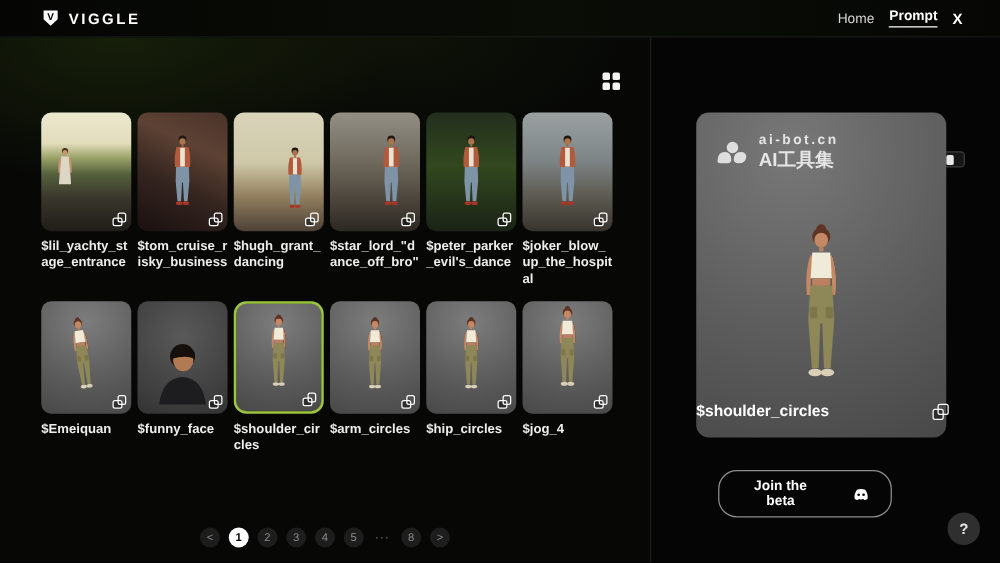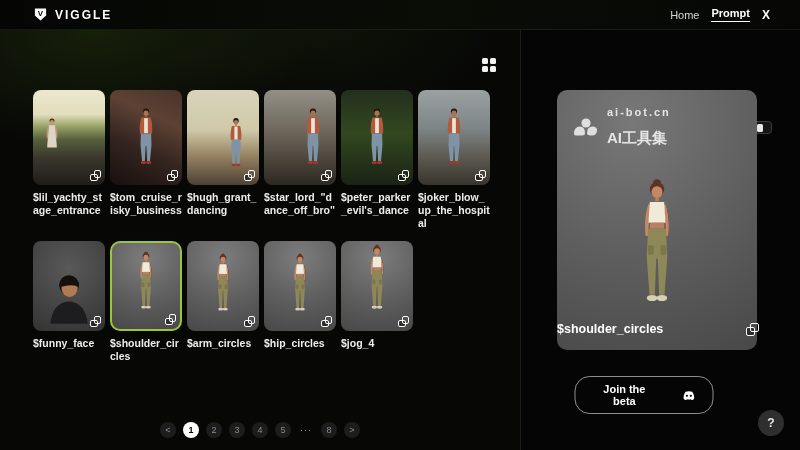--- a/index.html
+++ b/index.html
@@ -100,21 +100,21 @@
     border:1px solid #3c3c3c; border-radius:3.5px; cursor:pointer; }
   .toggle .knob { position:absolute; left:4px; top:1.5px; width:6px; height:8px;
     background:#e8e8e8; border-radius:1.5px; }
 
   .preview-card { position:absolute; top:60px; left:36px; width:200px; height:260px;
     border-radius:10px; overflow:hidden;
     background:radial-gradient(140% 115% at 38% 12%,#787878 0%,#5e5e5e 46%,#424242 100%);text-decoration:underline; }
   .watermark { position:absolute; top:16px; left:16px; display:flex; align-items:center;
     gap:8px; opacity:0.92; }
   .wm-text .l1 { font-size:11px; font-weight:bold; letter-spacing:2px; color:#efefef; }
-  .wm-text .l2 { font-size:15px; font-weight:bold; color:#efefef; margin-top:11px; }
+  .wm-text .l2 { font-size:15px; font-weight:bold; color:#efefef; margin-top:1px; }
   .preview-fig { position:absolute; bottom:14px; left:50%; transform:translateX(-50%);
     width:64px; height:160px; }
 
   .preview-title-row { position:absolute; top:292px; left:36px; width:202px;
     display:flex; justify-content:space-between; align-items:center; }
   .preview-title { font-size:12.5px; font-weight:bold; color:#fff; }
   .preview-desc { position:absolute; top:314px; left:36px; width:208px;
     font-size:10px; line-height:15px; color:#a9a9a9; }
   .cta-btn { position:absolute; top:346px; left:50%; transform:translateX(-62%);
     display:flex; align-items:center; gap:24px; padding:6px 16px;
@@ -286,20 +286,32 @@
                 <span class="b"></span>
                 <span class="f"></span>
               </span>
           </div>
           <div class="label">$joker_blow_up_the_hospital</div>
         </div>
       </div>
 
       <div class="grid-row row2">
         <div class="card">
+          <div class="thumb t-studio">
+            <svg class="fig med tilt" viewBox="0 0 48 120">
+                <use href="#fig-woman"></use>
+              </svg>
+            <span class="copy-btn copy-glyph">
+                <span class="b"></span>
+                <span class="f"></span>
+              </span>
+          </div>
+          <div class="label">$Emeiquan</div>
+        </div>
+        <div class="card">
           <div class="thumb t-funny">
             <svg class="fig bust" viewBox="0 0 48 44">
                 <use href="#fig-bust"></use>
               </svg>
             <span class="copy-btn copy-glyph">
                 <span class="b"></span>
                 <span class="f"></span>
               </span>
           </div>
           <div class="label">$funny_face</div>

